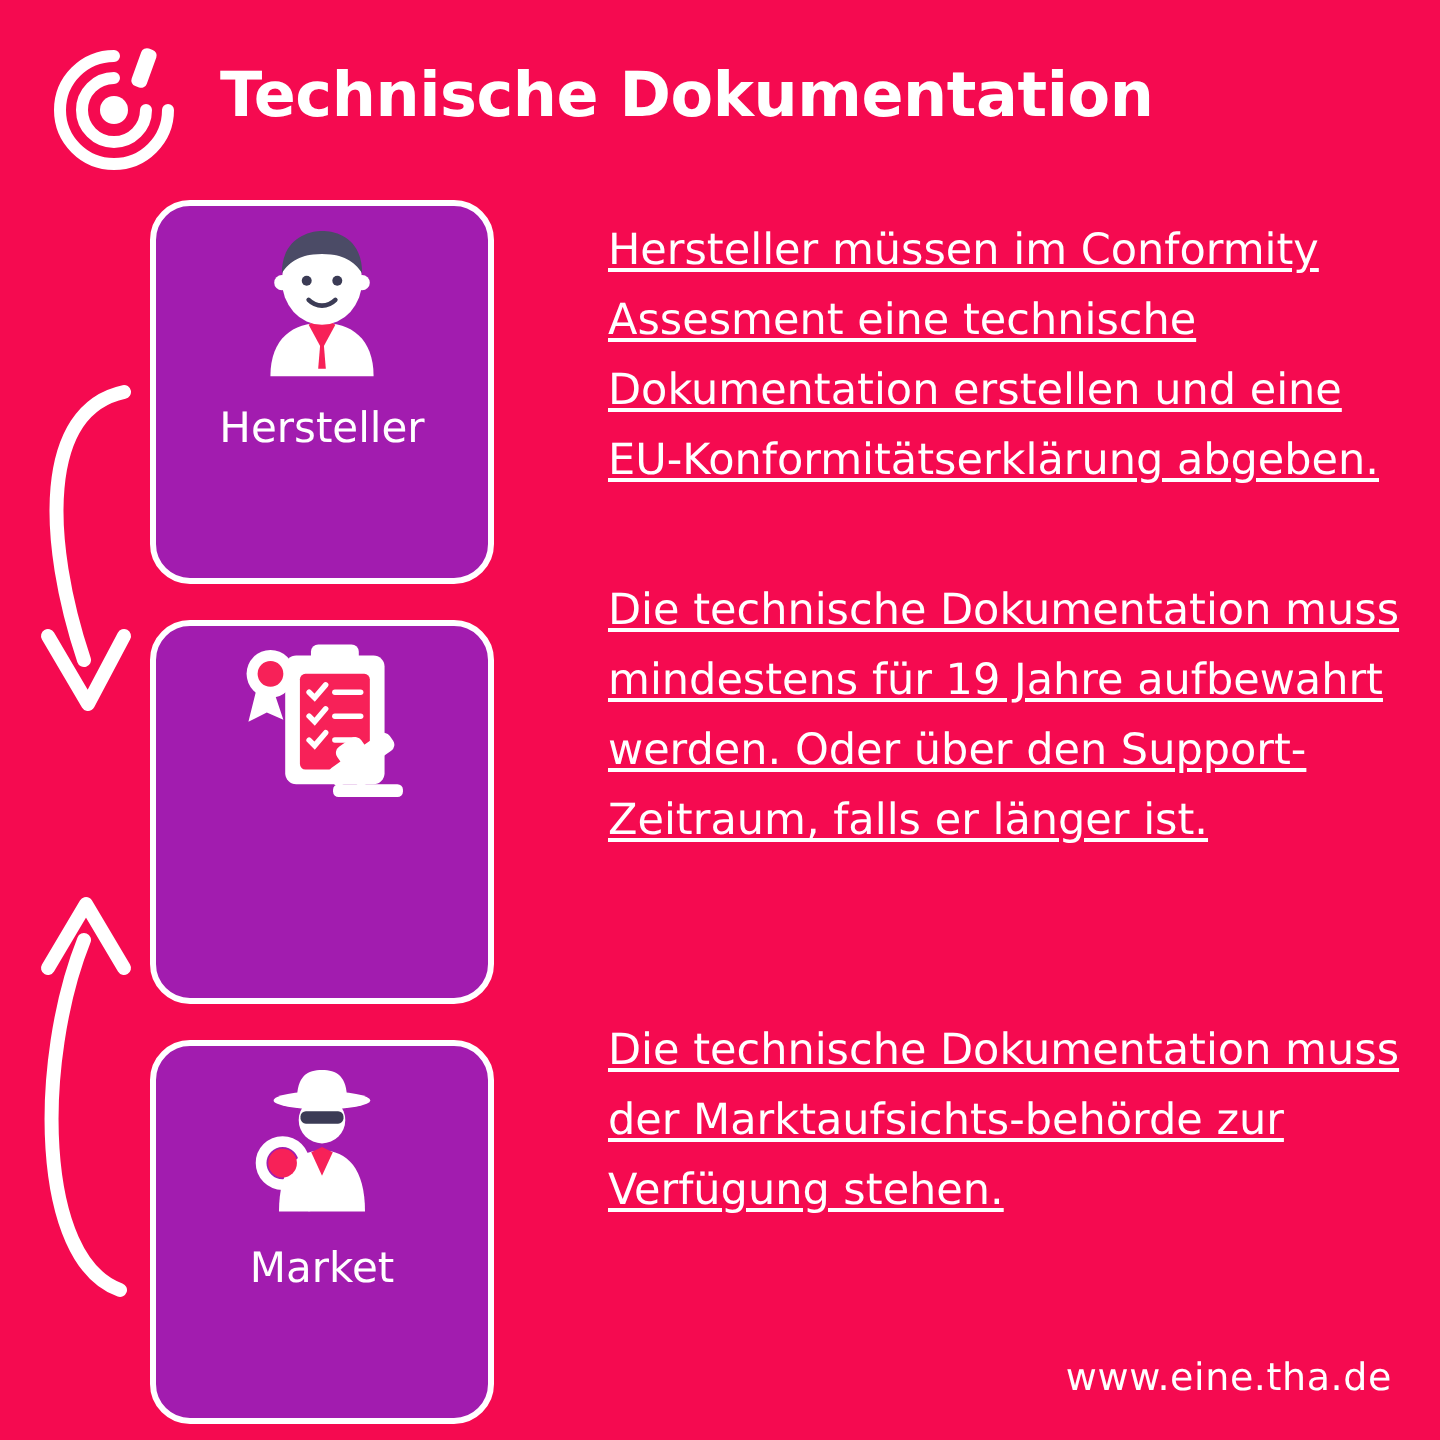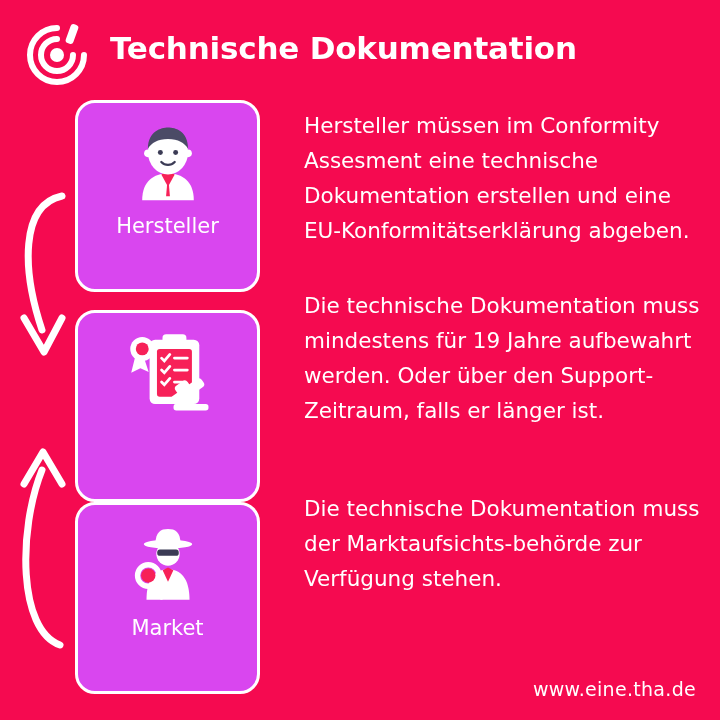--- a/index.html
+++ b/index.html
@@ -38,33 +38,33 @@
 
   
   .cards {
     position: absolute;
     left: 75px;
     top: 100px;
     width: 200px;
   }
   .card {
     box-sizing: border-box;
-    width: 185px;
+    width: 172px;
     border: 3px solid #ffffff;
     border-radius: 20px;
-    background: #d946ef;
+    background: #a21caf;
     display: flex;
     flex-direction: column;
     align-items: center;
     justify-content: flex-start;
-    padding: 14px 8px 12px 8px;
+    padding: 2px 8px 12px 8px;
   }
   .card-1 { height: 192px; }
   .card-2 { height: 192px; margin-top: 18px; }
-  .card-3 { height: 192px; }
+  .card-3 { height: 192px; margin-top: 18px; }
 
   .card-icon {
     height: 88px;
     display: flex;
     align-items: center;
     justify-content: center;
   }
   .card-label {
     margin-top: 6px;
     font-size: 21px;
@@ -77,24 +77,25 @@
   .texts {
     position: absolute;
     left: 304px;
     top: 100px;
     width: 400px;
   }
   .para {
     font-size: 21.5px;
     line-height: 35px;
     font-weight: 400;
+    text-decoration: underline;
   }
   .para-1 { margin-top: 8px; }
   .para-2 { margin-top: 40px; }
-  .para-3 { margin-top: 63px; }
+  .para-3 { margin-top: 80px; }
 
   
   .footer {
     position: absolute;
     right: 24px;
     bottom: 20px;
     font-size: 19px;
     letter-spacing: 0.3px;
   }
 

